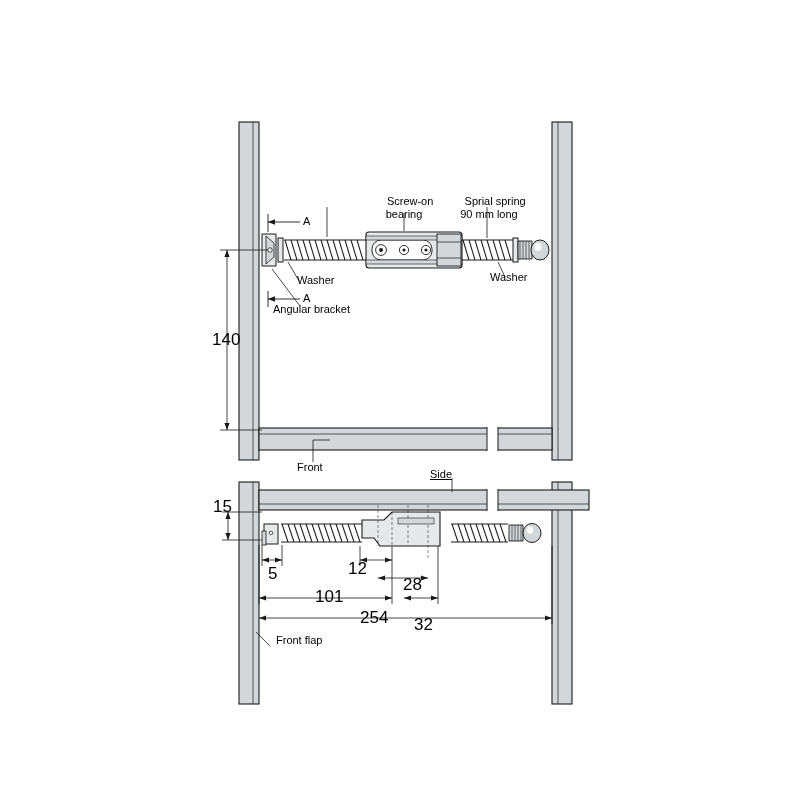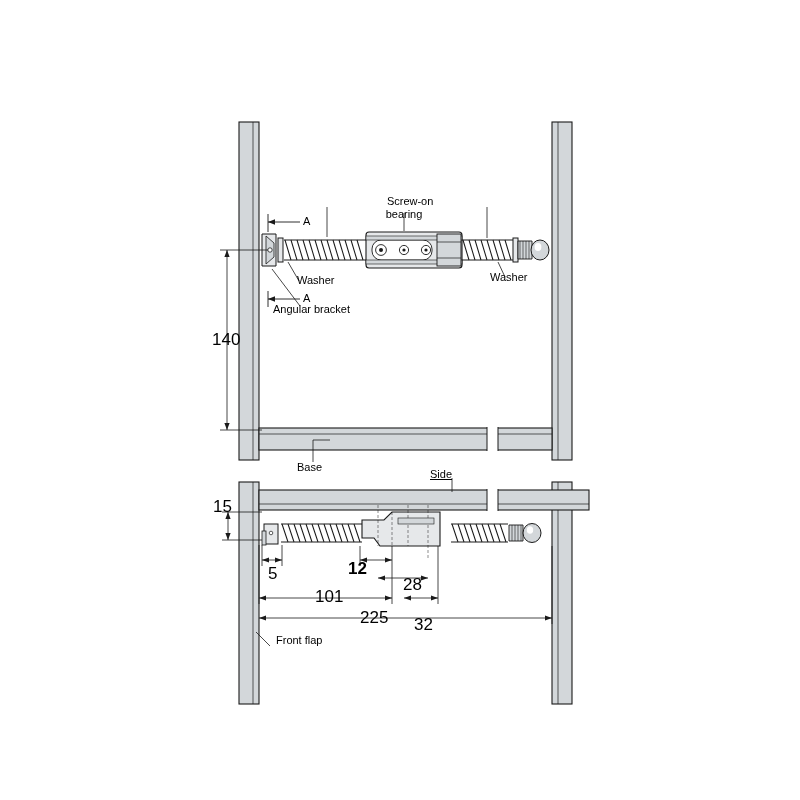--- a/index.html
+++ b/index.html
@@ -262,46 +262,50 @@
       </g>
     </g>
   </svg>
 
 
   <div class="lbl center" style="left:354px; top:182px; width:100px;">
     <span style="white-space:pre-line;margin-top:36px;">Screw-on
 bearing</span>
   </div>
 
+  <div class="lbl center" style="left:434px; top:182px; width:110px;">
+    <span style="white-space:pre-line;">Sprial spring
+90 mm long</span>
+  </div>
 
   <div class="lbl" style="left:297px; top:274px;">Washer</div>
 
   <div class="lbl" style="left:490px; top:271px;">Washer</div>
 
   <div class="lbl" style="left:273px; top:303px;">Angular bracket</div>
 
   <div class="lbl" style="left:303px; top:215px;">A</div>
 
   <div class="lbl" style="left:303px; top:292px;">A</div>
 
-  <div class="lbl" style="left:297px; top:461px;">Base</div>
+  <div class="lbl" style="left:297px; top:461px;">Front</div>
 
   <div class="lbl" style="left:430px; top:468px;text-decoration:underline;">Side</div>
 
   <div class="lbl" style="left:276px; top:634px;">Front flap</div>
 
   <div class="dim" style="left:212px; top:333px;">140</div>
 
   <div class="dim" style="left:213px; top:500px;">15</div>
 
   <div class="dim" style="left:268px; top:567px;">5</div>
 
-  <div class="dim" style="left:348px; top:562px;font-weight:bold;">12</div>
+  <div class="dim" style="left:348px; top:562px;">12</div>
 
   <div class="dim" style="left:403px; top:578px;">28</div>
 
   <div class="dim" style="left:414px; top:618px;">32</div>
 
   <div class="dim" style="left:315px; top:590px;">101</div>
 
-  <div class="dim" style="left:360px; top:611px;">225</div>
+  <div class="dim" style="left:360px; top:611px;">254</div>
 
 </div>
 
 </body></html>

